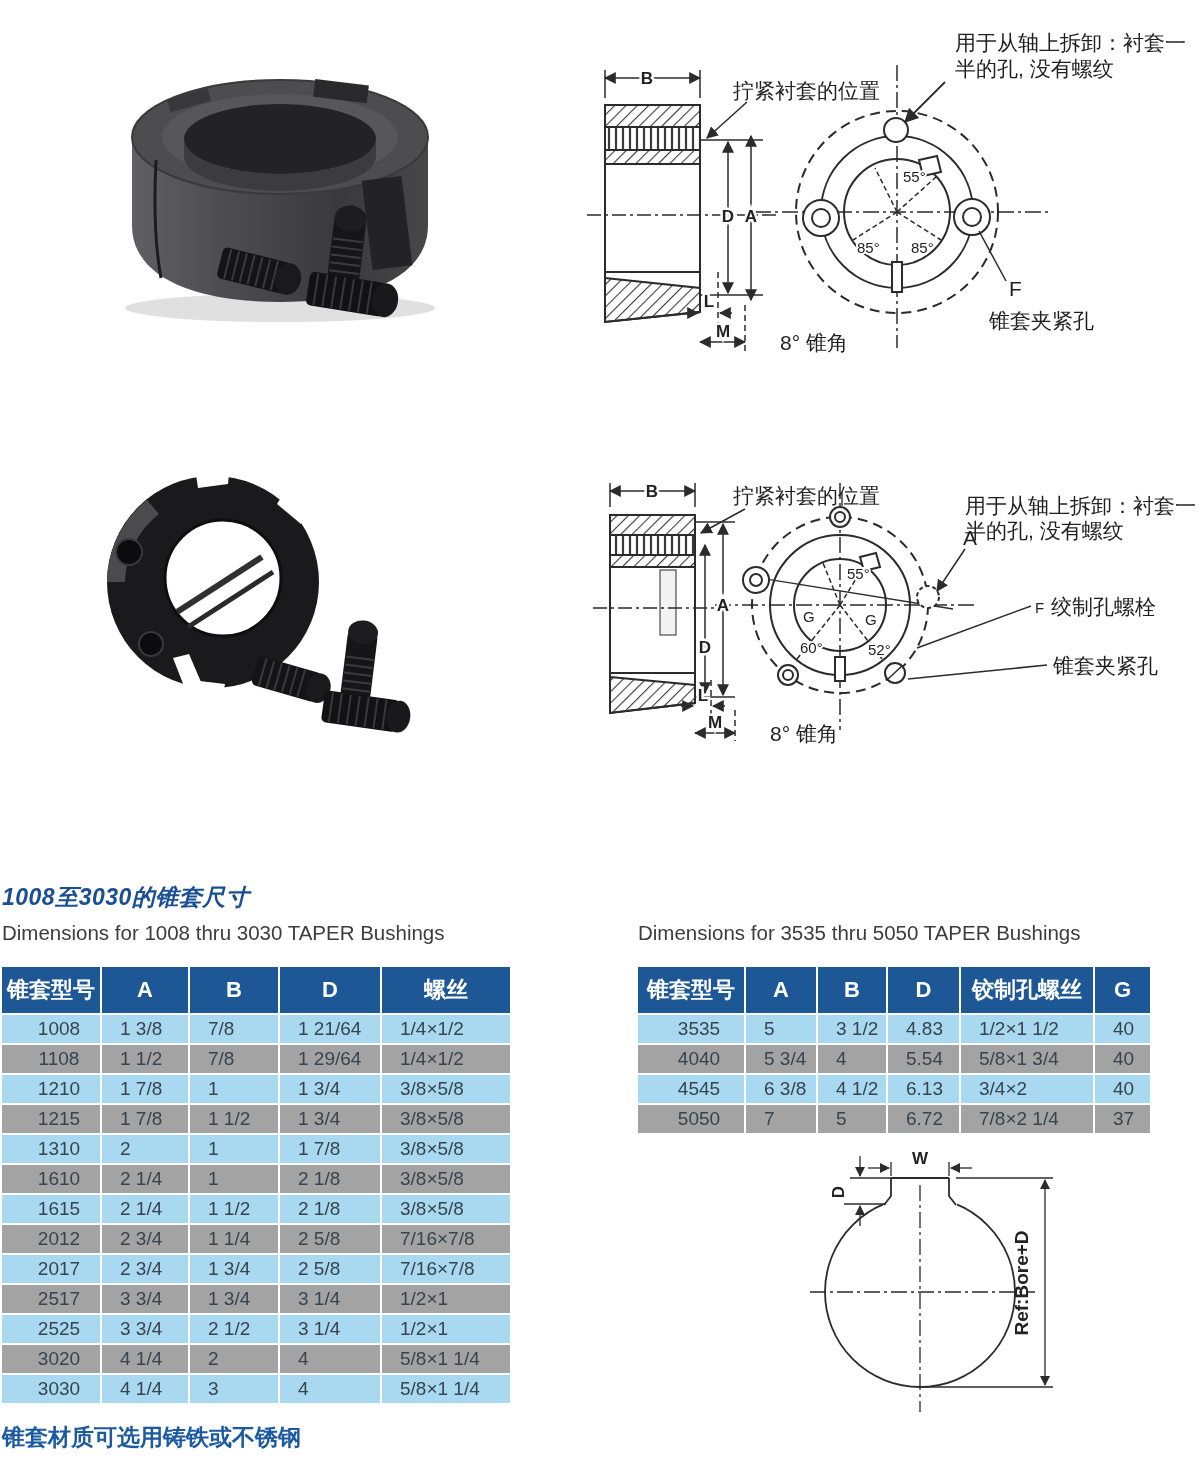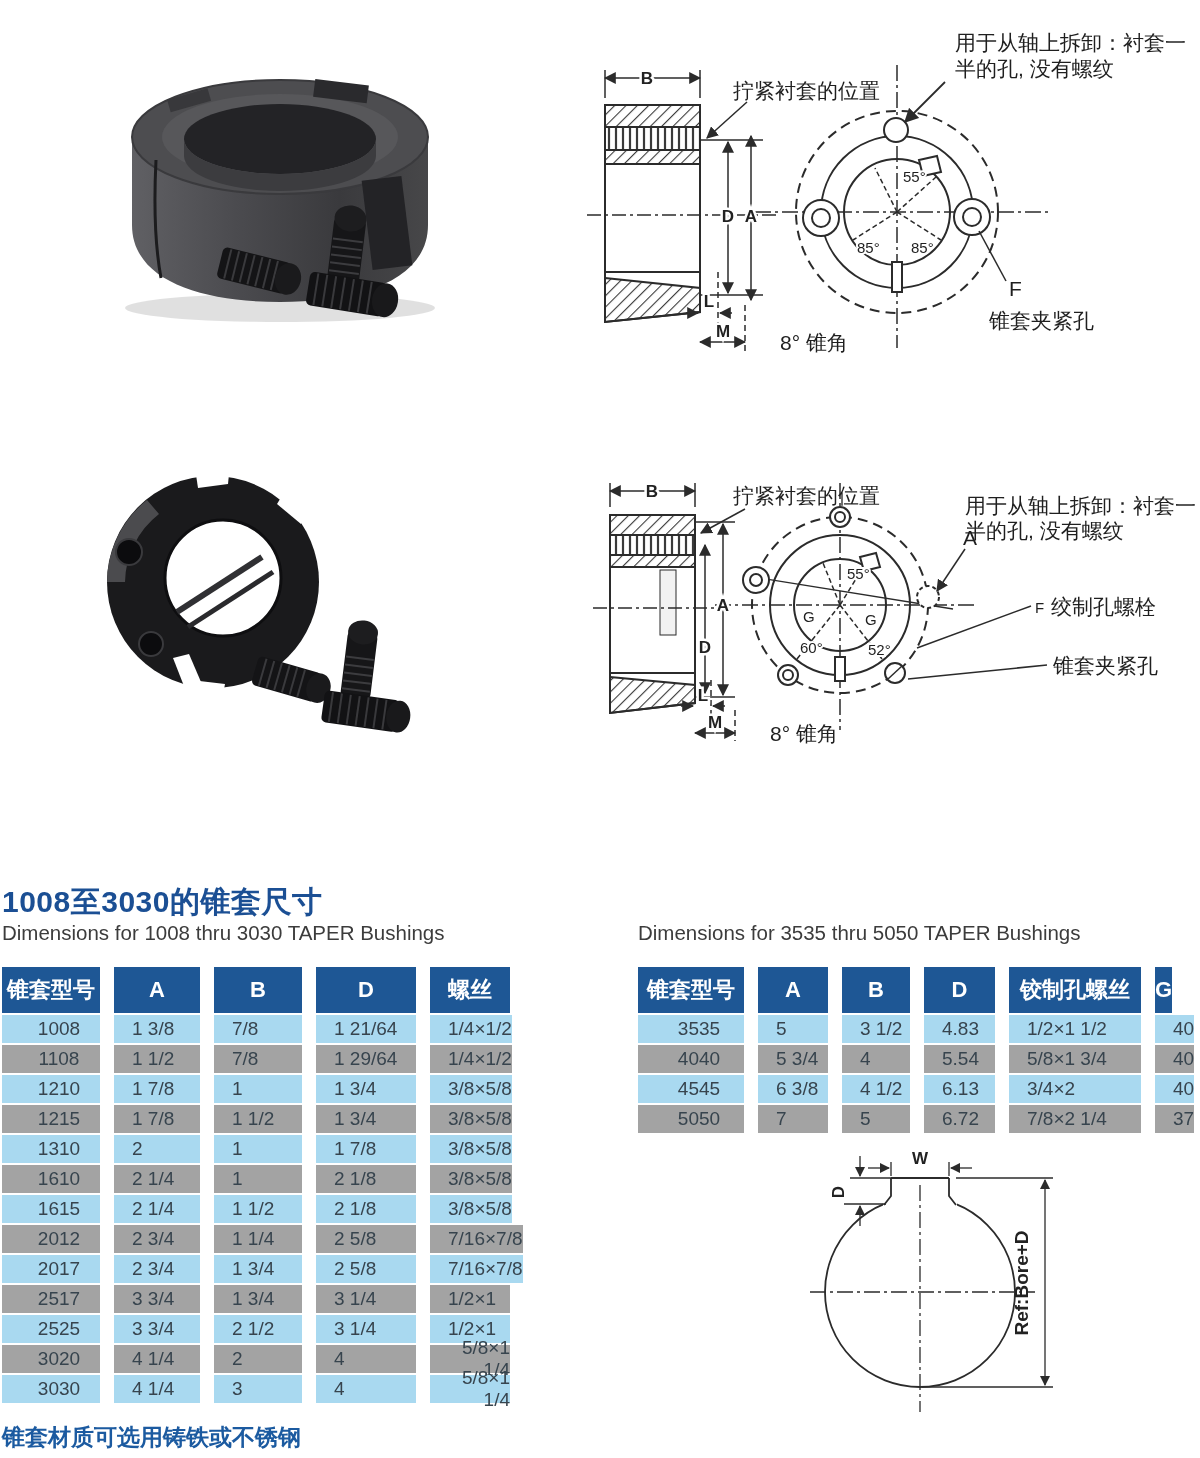--- a/index.html
+++ b/index.html
@@ -1,27 +1,27 @@
 <!DOCTYPE html>
 <html><head>
 <meta charset="utf-8">
 <style>
   html,body{margin:0;padding:0;background:#ffffff;}
   .page{position:relative;width:1200px;height:1458px;background:#ffffff;overflow:hidden;
         font-family:"Liberation Sans","DejaVu Sans",sans-serif;}
   .abs{position:absolute;}
   
-  .section-title{position:absolute;font-size:30px;font-weight:bold;color:#1b4f94;letter-spacing:0.5px;}
+  .section-title{position:absolute;font-size:23px;font-weight:bold;color:#1b4f94;letter-spacing:0.5px;font-style:italic;}
   .section-sub{position:absolute;font-size:20.5px;color:#3c3c3c;}
   .note{position:absolute;left:2px;top:1422px;font-size:23px;font-weight:bold;color:#1b5aa0;}
   
   .table{position:absolute;}
   .tbl-left{--cols:98px 86px 88px 100px 1fr;left:2px;top:967px;width:508px;}
   .tbl-right{--cols:106px 70px 68px 71px 132px 1fr;left:638px;top:967px;width:512px;}
-  .thead,.trow{display:grid;grid-template-columns:var(--cols);gap:14px;margin-bottom:2px;text-align:right;}
+  .thead,.trow{display:grid;grid-template-columns:var(--cols);gap:2px;margin-bottom:2px;}
   .th{background:#1e5795;color:#ffffff;height:46px;display:flex;align-items:center;justify-content:center;
       font-size:22px;font-weight:600;}
   .td{height:28px;display:flex;align-items:center;font-size:19px;color:#37444e;padding-left:18px;}
   .td.first{justify-content:center;padding-left:16px;}
   .trow.odd .td{background:#a9d9f0;}
   .trow.even .td{background:#a3a3a3;}
   
   svg text{font-family:"Liberation Sans","DejaVu Sans",sans-serif;fill:#222;}
   .dim{font-size:17px;font-weight:bold;paint-order:stroke;stroke:#fff;stroke-width:5px;}
   .ann{font-size:21px;fill:#1f1f1f;}

